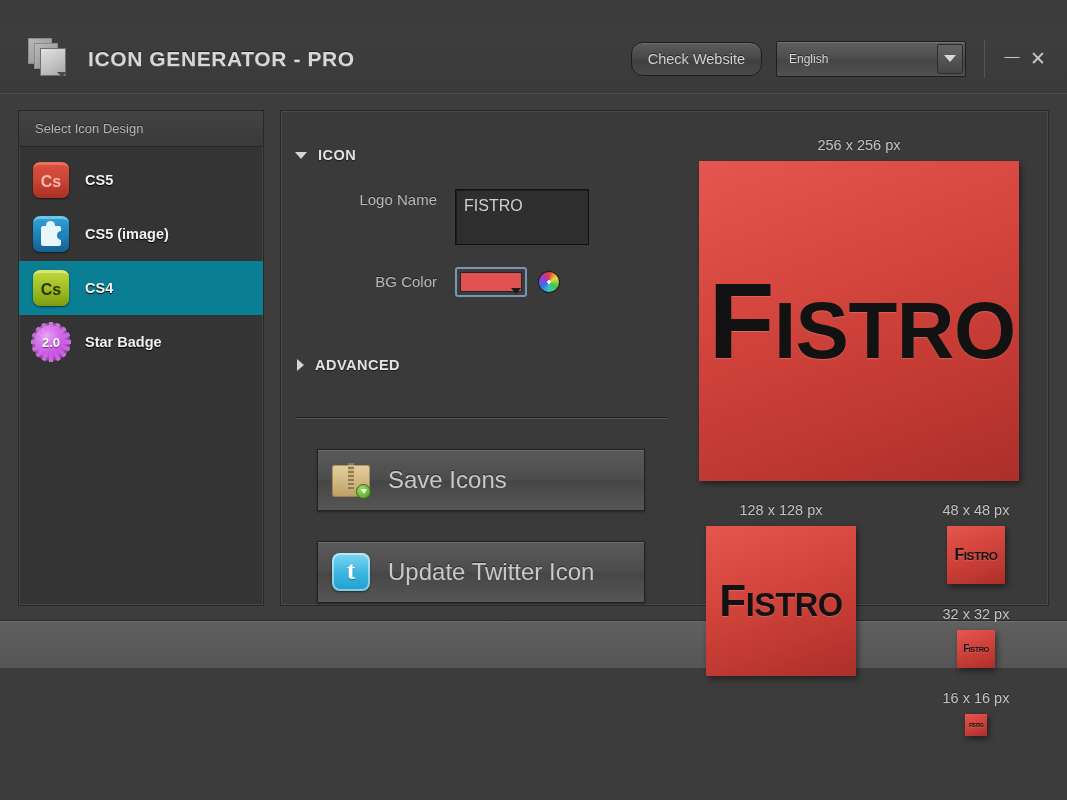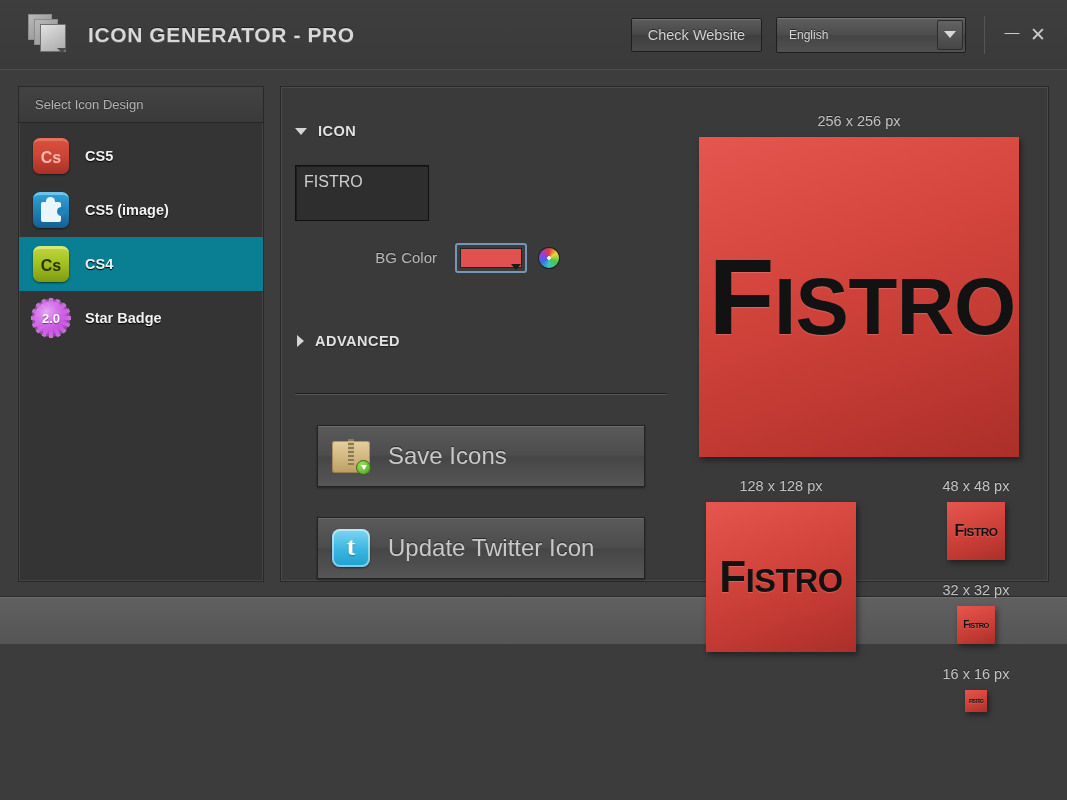--- a/index.html
+++ b/index.html
@@ -9,20 +9,21 @@
     background: #3c3c3c;
     font-family: "Liberation Sans", sans-serif;
     overflow: hidden;
   }
   #app {
     position: relative;
     width: 1067px; height: 644px;
     background: #c4b5fd;
     display: flex;
     flex-direction: column;
+    margin-top: 24px;
   }
 
   
   .titlebar {
     position: relative;
     height: 70px;
     background: linear-gradient(#3e3e3e, #3a3a3a);
     border-bottom: 1px solid #2a2a2a;
     display: flex;
     align-items: center;
@@ -73,21 +74,21 @@
     display: flex;
     align-items: center;
     padding-right: 16px;
     gap: 0;
   }
   .btn-website {
     height: 34px;
     padding: 0 16px;
     background: linear-gradient(#5c5c5c,#484848 48%,#3f3f3f 52%,#4a4a4a);
     border: 1px solid #1e1e1e;
-    border-radius: 2px;
+    border-radius: 12px;
     color: #d2d2d2;
     font-size: 14.5px;
     line-height: 32px;
     text-shadow: 0 -1px 0 #242424;
     cursor: pointer;
     box-shadow: inset 0 1px 0 #6e6e6e;
     white-space: nowrap;
   }
   .lang-select {
     position: relative;
@@ -564,20 +565,21 @@
     <div class="main">
 
       <div class="form-col">
 
         <div class="section-head">
           <span class="tri-down"></span>
           <span>ICON</span>
         </div>
 
         <div class="field-row">
+          <div class="field-label">Logo Name</div>
           <textarea class="text-input" style="">FISTRO</textarea>
         </div>
 
         <div class="field-row bgrow">
           <div class="field-label">BG Color</div>
           <div class="color-swatch">
             <div class="fill" style="background: rgb(224, 81, 79);"></div>
             <span class="drop"></span>
           </div>
           <div class="wheel"></div>

